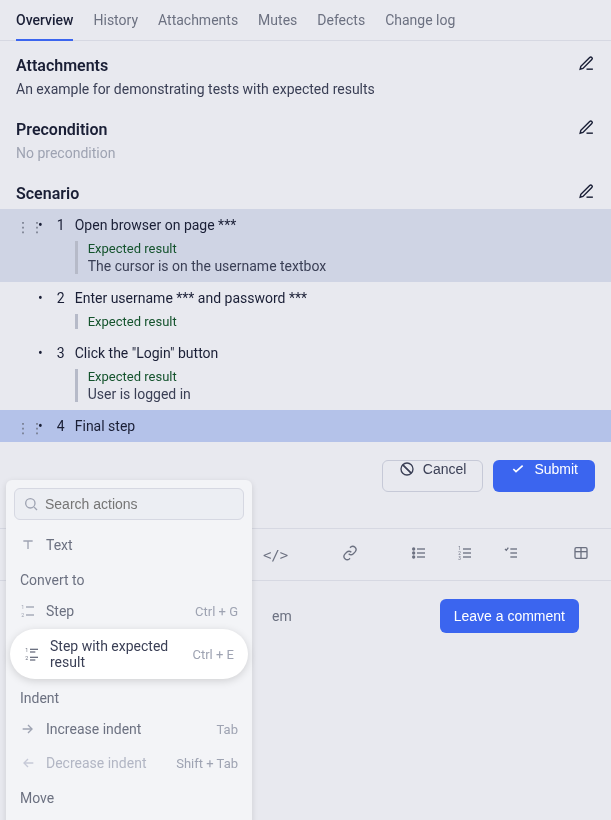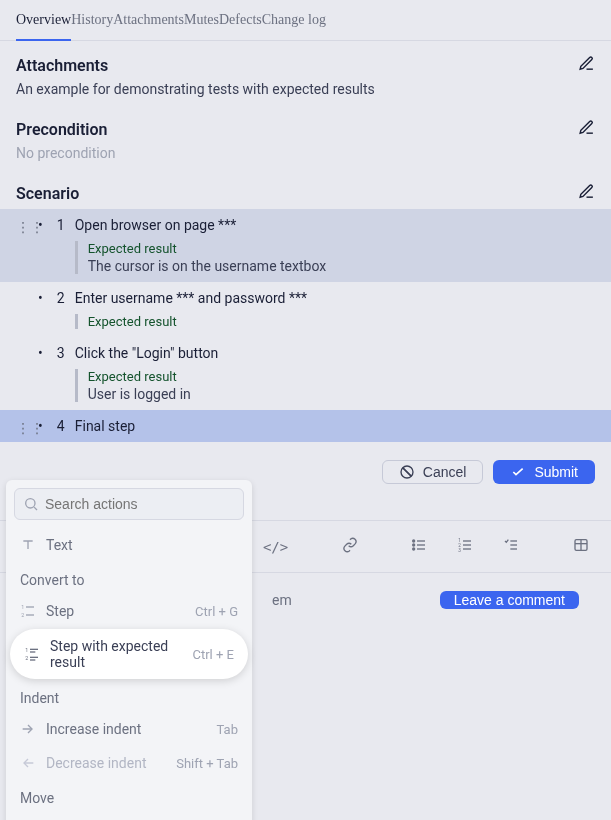--- a/index.html
+++ b/index.html
@@ -8,22 +8,22 @@
     background: #e8e9ef;
     color: #1a1f36;
     font-size: 14px;
     width: 611px;
     height: 820px;
     overflow: hidden;
     position: relative;
   }
   .tabs {
     display: flex;
+    gap: 20px;
     padding: 12px 16px 0 16px;
-    font-family: Liberation Serif, serif;
   }
   .tab {
     color: #6c7181;
     padding-bottom: 11px;
     cursor: pointer;
     font-size: 14px;
   }
   .tab.active {
     color: #1a1f36;
     font-weight: 500;
@@ -70,22 +70,22 @@
     margin-bottom: 2px;
   }
   .expected-label { color: #14532d; font-size: 13px; margin-bottom: 2px; }
   .expected-text { color: #3a3f55; }
 
   .actions-bar {
     display:flex; justify-content:flex-end; gap:10px;
     padding: 18px 16px 12px 16px;
   }
   .btn {
-    display:inline-flex; align-items:center; gap:8px;
-    height: 24px; padding: 0 16px; border-radius: 6px;
+    display:inline-flex; align-items:flex-start; gap:8px;
+    height: 32px; padding: 0 16px; border-radius: 6px;
     font-size: 14px; cursor:pointer; border:1px solid transparent;
   }
   .btn-cancel { background:#e8e9ef; border-color:#c6c9d7; color:#3a3f55; }
   .btn-submit { background:#3b65ef; color:#fff; }
   .btn-cancel svg, .btn-submit svg { width:16px; height:16px; }
 
   .toolbar {
     display:flex; gap:18px; align-items:center;
     padding: 12px 16px; border-top:1px solid #d6d8e2; border-bottom:1px solid #d6d8e2;
     margin-top: 24px;
@@ -94,21 +94,21 @@
   .toolbar .tb-item { padding:4px 6px; cursor:pointer; font-family:inherit; }
   .tb-bold { font-weight:700; }
   .tb-italic { font-style:italic; }
   .tb-strike { text-decoration: line-through; }
 
   .comment-row {
     display:flex; justify-content:space-between; align-items:center;
     padding: 18px 32px;
   }
   .comment-text { color:#6c7181; }
-  .btn-leave { background:#3b65ef; color:#fff; border:none; border-radius:6px; height:18px; padding:0 14px; cursor:pointer; font-size:14px; }
+  .btn-leave { background:#3b65ef; color:#fff; border:none; border-radius:6px; height:34px; padding:0 14px; cursor:pointer; font-size:14px; }
 
   
   .menu {
     position:absolute;
     left:6px; top:480px;
     width: 246px;
     background:#f3f4f7;
     border-radius:6px;
     box-shadow: 0 2px 6px rgba(0,0,0,0.12);
     z-index: 50;

